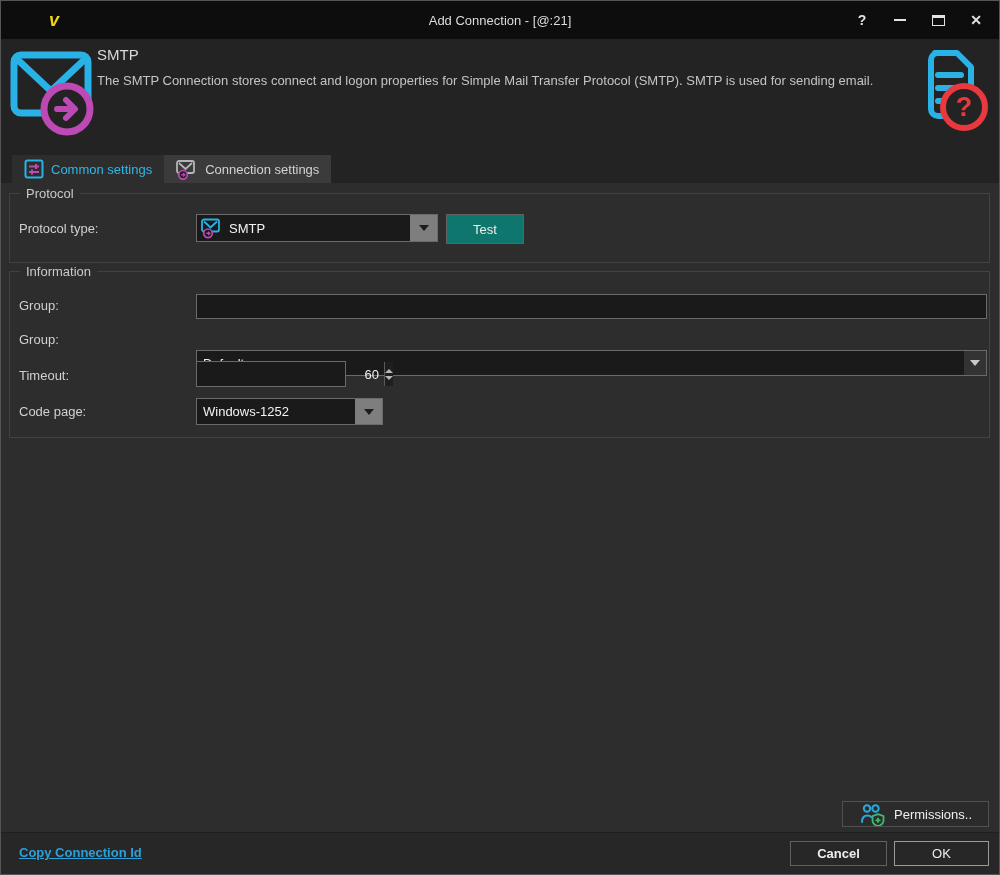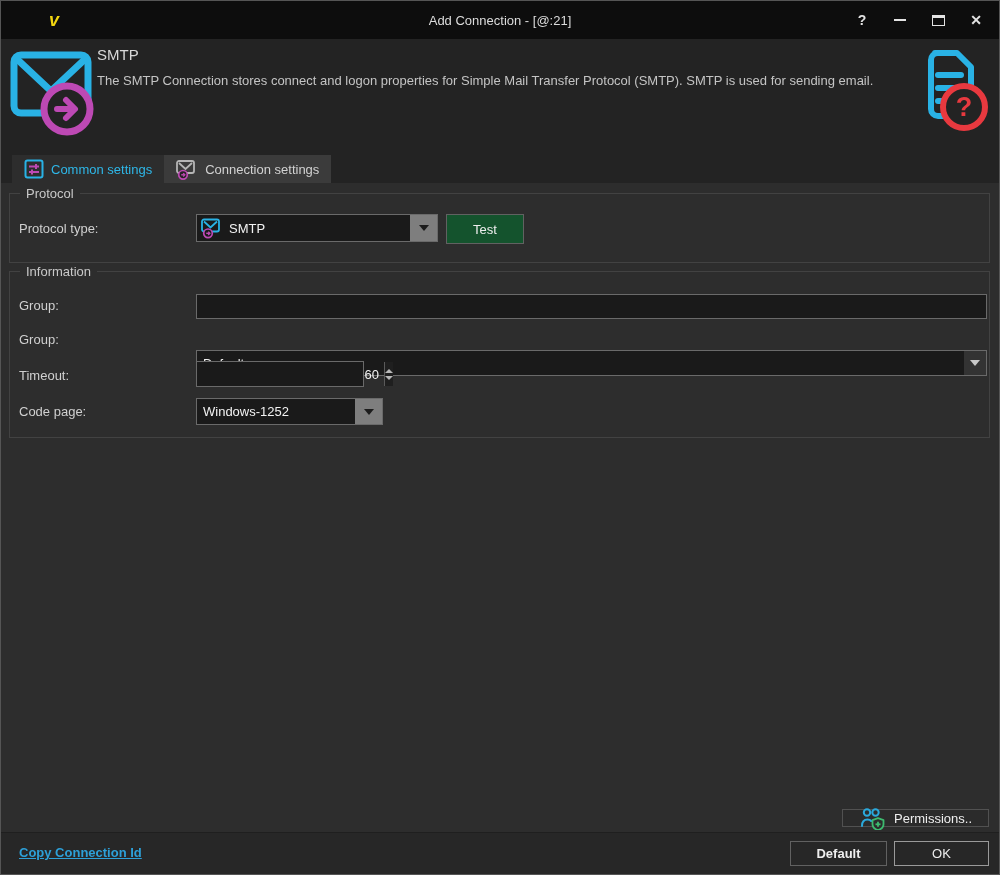--- a/index.html
+++ b/index.html
@@ -97,27 +97,27 @@
 
   .spinner {
     margin-left:auto; align-self:stretch; width:17px; border-left:1px solid #5a5a5a;
     display:flex; flex-direction:column; align-items:center; justify-content:center; gap:3px;
     background:#1f1f1f;
   }
   .tri-up-s { width:0; height:0; border-left:4px solid transparent; border-right:4px solid transparent; border-bottom:4px solid #b8b8b8; }
   .tri-down-s { width:0; height:0; border-left:4px solid transparent; border-right:4px solid transparent; border-top:4px solid #b8b8b8; }
 
   .btn {
-    position:absolute; background:#14532d; border:1px solid #616161;
+    position:absolute; background:#0f766e; border:1px solid #616161;
     color:#eeeeee; font-size:13px; display:flex; align-items:center; justify-content:center;
     font-family:"Liberation Sans", sans-serif; cursor:default;
   }
   .btn-test { left:445px; top:31px; width:78px; height:30px; }
   .btn-permissions {
-    right:10px; bottom:5px; width:147px; height:18px; gap:9px;
+    right:10px; bottom:5px; width:147px; height:26px; gap:9px;
     background:#2b2b2b; border-color:#515151;align-items:center;
   }
 
   
   .footer {
     position:absolute; bottom:0; left:0; right:0; height:42px;
     background:#272727; border-top:1px solid #1f1f1f;
   }
   .link {
     position:absolute; left:18px; top:12px;
@@ -126,21 +126,21 @@
   .btn-cancel { right:112px; top:8px; width:97px; height:25px; font-weight:bold; background:#272727; }
   .btn-ok { right:10px; top:8px; width:95px; height:25px; font-weight:normal; background:#272727; border-color:#9a9a9a; }
 
   .field-pos-protocol-label { left:18px; top:38px; }
   .combo-smtp { left:195px; top:31px; width:242px; height:28px; }
   .field-pos-name-label { left:18px; top:115px; }
   .input-name { left:195px; top:111px; width:791px; height:25px; }
   .field-pos-group-label { left:18px; top:149px; }
   .combo-group { left:195px; top:143px; width:791px; height:26px;margin-top:24px; }
   .field-pos-timeout-label { left:18px; top:185px; }
-  .input-timeout { left:195px; top:178px; width:168px; height:26px; display:flex; }
+  .input-timeout { left:195px; top:178px; width:150px; height:26px; display:flex; }
   .input-timeout input { flex:1; width:auto; }
   .field-pos-codepage-label { left:18px; top:221px; }
   .combo-codepage { left:195px; top:215px; width:187px; height:27px; }
 </style>
 </head>
 <body>
 
 <div class="window">
 
   <div class="titlebar">
@@ -284,17 +284,17 @@
           <line x1="19" y1="15.8" x2="19" y2="20.8" stroke="#3dba6f" stroke-width="1.8"></line>
           <line x1="16.5" y1="18.3" x2="21.5" y2="18.3" stroke="#3dba6f" stroke-width="1.8"></line>
         </svg>
       </span>
       <span>Permissions..</span>
     </button>
   </div>
 
   <div class="footer">
     <a class="link">Copy Connection Id</a>
-    <button class="btn btn-cancel">Default</button>
+    <button class="btn btn-cancel">Cancel</button>
     <button class="btn btn-ok">OK</button>
   </div>
 
 </div>
 
 </body></html>

